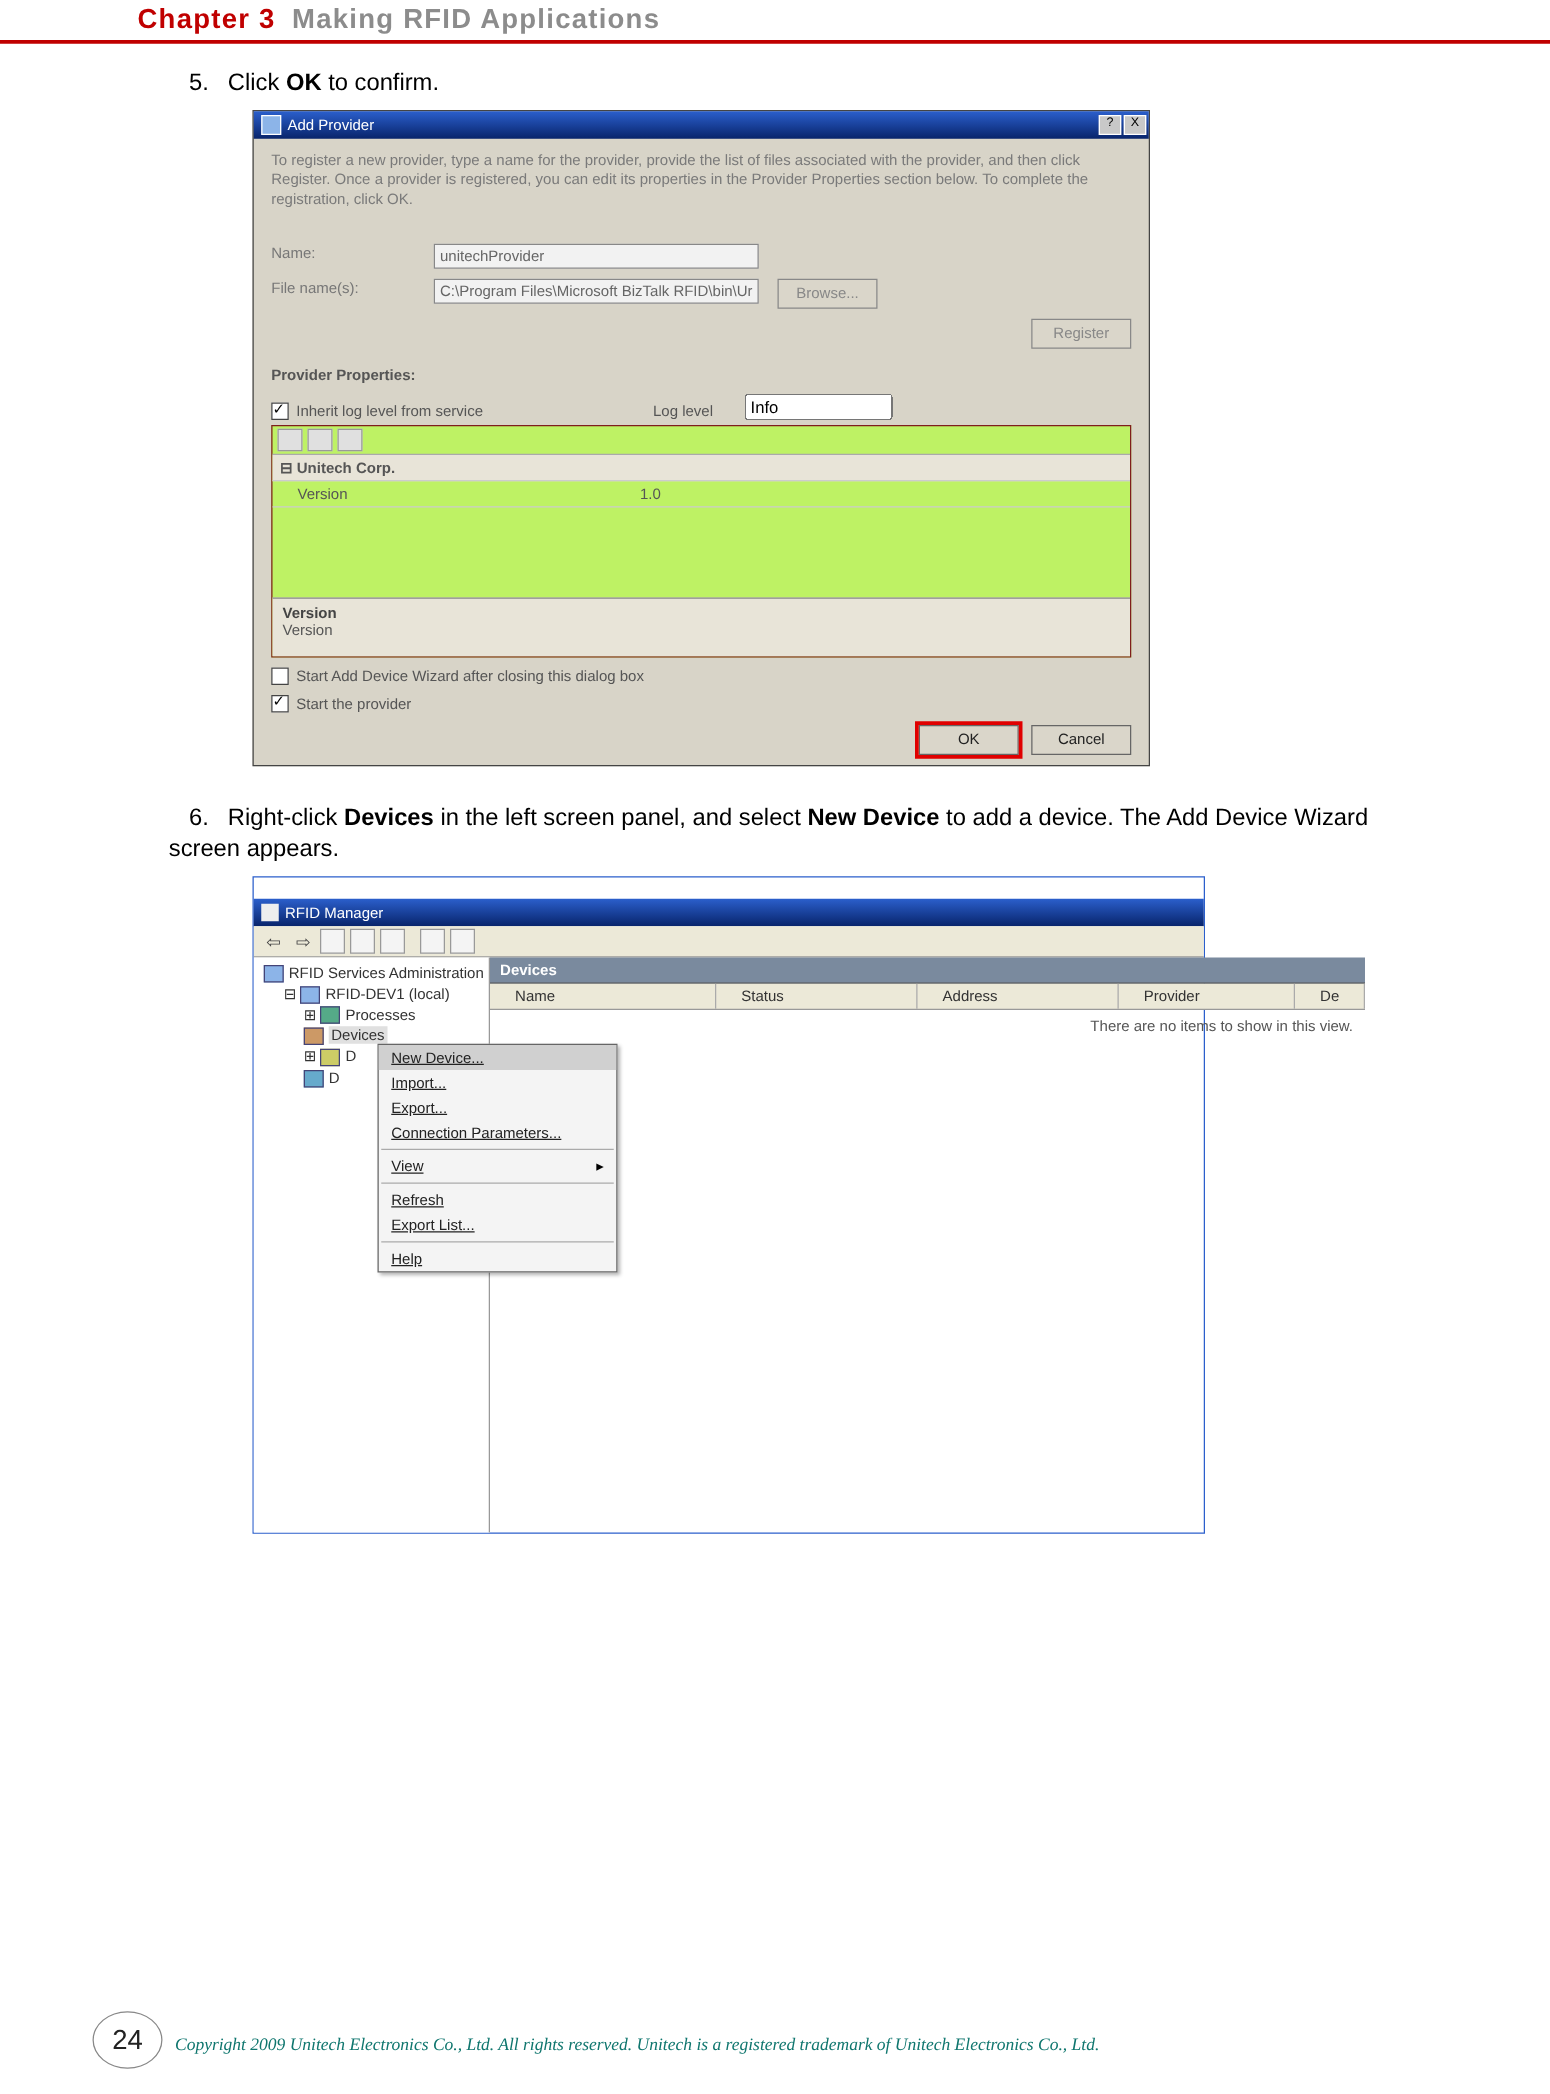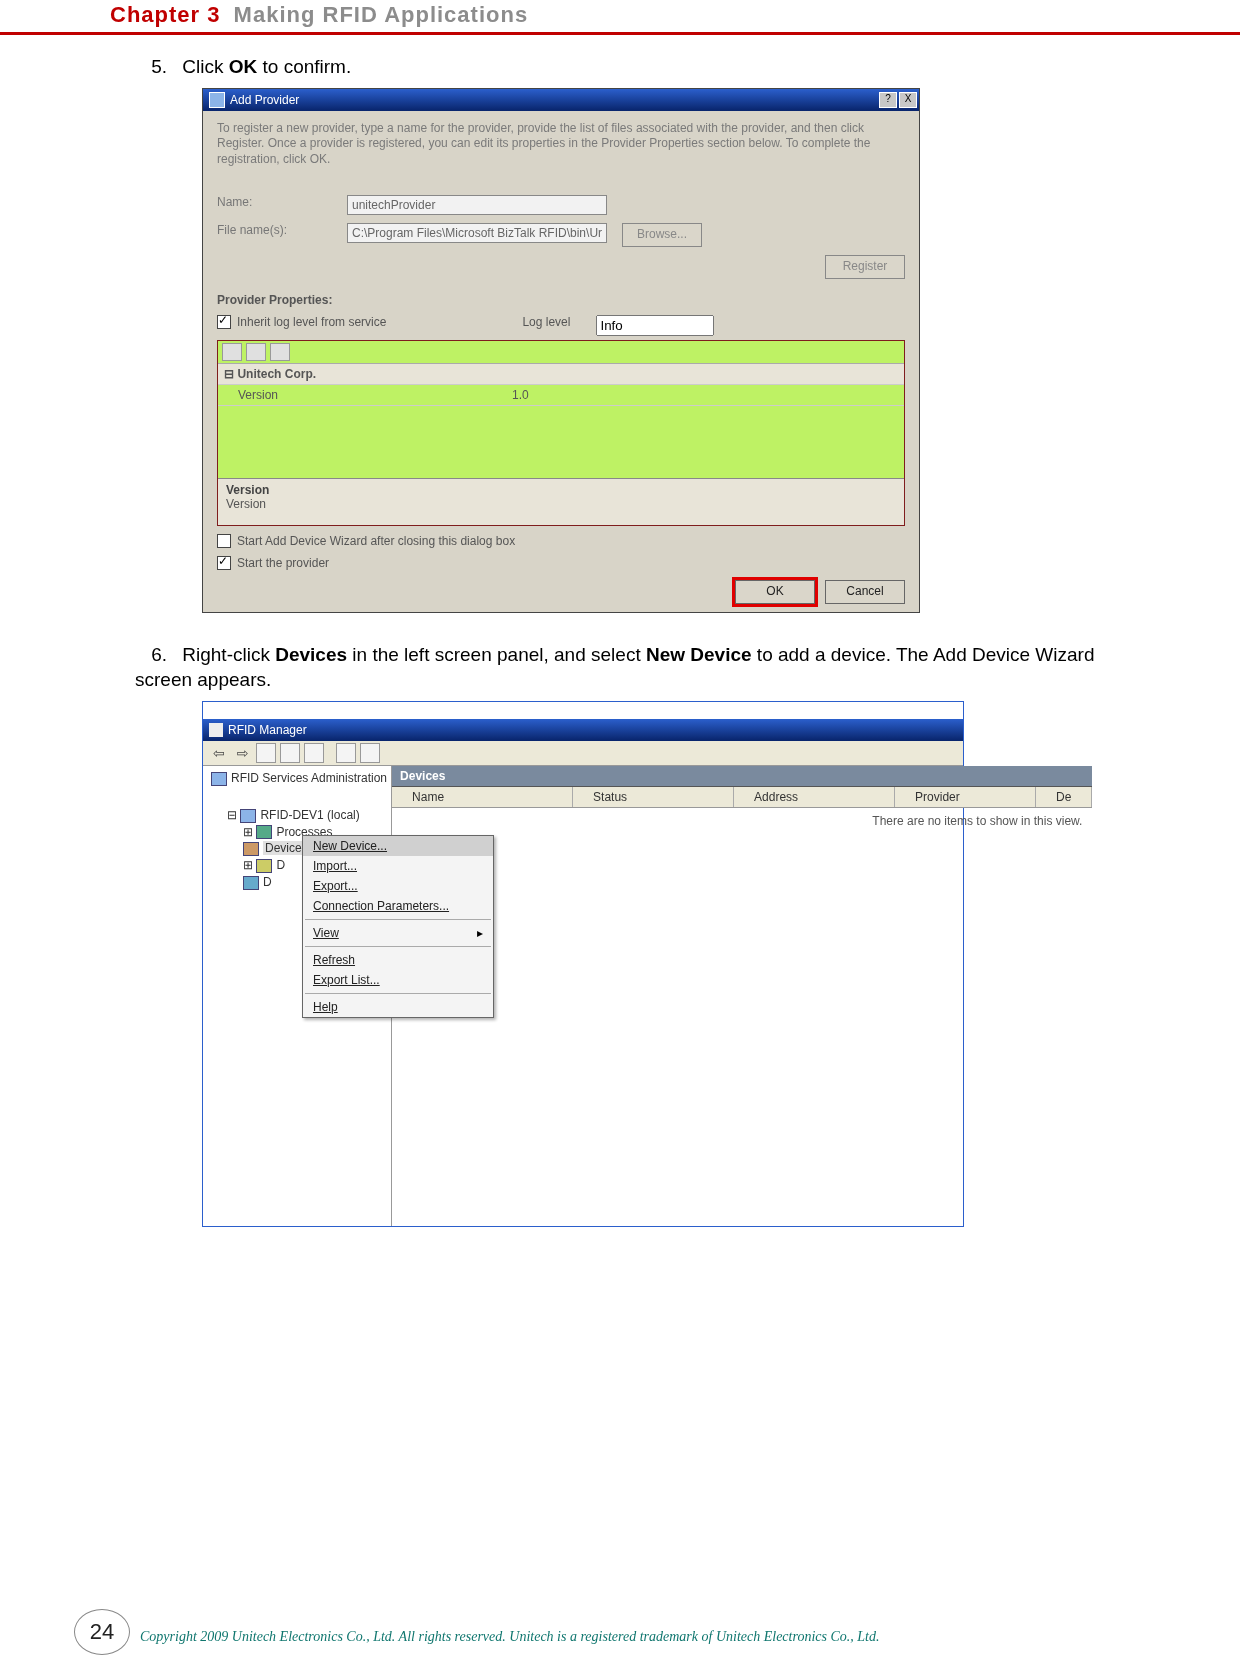--- a/index.html
+++ b/index.html
@@ -100,21 +100,21 @@
   .toolbar-sm .tb-btn { width:18px; height:16px; border:1px solid #999; background:#e0e0e0; }
   .grid-row { display:flex; height:20px; line-height:20px; border-bottom:1px solid #ccc; }
   .grid-row.header { background:#e8e4d8; font-weight:bold; color:#444; }
   .grid-row .cell1 { width:270px; padding-left:20px; color:#555; }
   .grid-row .cell2 { flex:1; padding-left:4px; color:#555; }
   .grid-blank { height:72px; }
   .desc-panel {
     background:#e8e4d8; border-top:1px solid #888; padding:4px 8px; height:38px;
   }
   .desc-panel .h { font-weight:bold; color:#444; }
-  .chk-row { margin:8px 0 4px 0; display:flex; align-items:flex-start; gap:6px; color:#555;}
+  .chk-row { margin:8px 0 4px 0; display:flex; align-items:flex-end; gap:6px; color:#555;}
   .chk { width:12px; height:12px; border:1px solid #444; background:#fff; display:inline-block; position:relative; }
   .chk.checked::after { content:"✓"; position:absolute; top:-3px; left:0; font-size:12px; color:#000; }
   .dlg-buttons { display:flex; justify-content:flex-end; gap:10px; margin-top:10px; }
   .dlg-buttons .btn {
     width:78px; height:22px; border:1px solid #666; background:#dad6ca;
     text-align:center; line-height:20px; color:#222; font-size:12px;
   }
   .dlg-buttons .btn.ok-hl { outline:3px solid #e00000; }
 
   
@@ -132,21 +132,21 @@
   }
   .win-title .t-icon { width:14px; height:14px; background:#eee; margin-right:5px; }
   .menu-bar { background:#ece9d8; border-bottom:1px solid #999; padding:2px 6px; color:#333; }
   .menu-bar span { margin-right:16px; }
   .tool-bar { background:#ece9d8; border-bottom:1px solid #999; height:24px; display:flex; align-items:center; padding:0 6px; gap:4px; }
   .tool-bar .tbtn { width:18px; height:18px; border:1px solid #999; background:#f4f4f4; }
   .tool-bar .arrow { font-size:14px; color:#444; margin:0 4px; }
   .win-body { display:flex; height:460px; }
   .tree-panel { width:220px; border-right:1px solid #999; padding:4px; background:#fff; }
   .tree-item { padding:1px 0 1px 4px; white-space:nowrap; color:#333; }
-  .tree-item.sub { margin-left:16px;margin-top:20px; }
+  .tree-item.sub { margin-left:16px; }
   .tree-item.sub2 { margin-left:32px; }
   .tree-item .ticon { width:14px; height:12px; background:#8cb4e8; display:inline-block; border:1px solid #447; margin-right:4px; vertical-align:middle; }
   .tree-item .sel { background:#e0e0e0; padding:0 2px; }
   .right-panel { flex:1; display:flex; flex-direction:column; }
   .panel-header {
     background:#7a8a9e; color:#fff; font-weight:bold; padding:3px 8px;
     border-bottom:1px solid #555;
   }
   .col-headers {
     display:flex; background:#ece9d8; border-bottom:1px solid #999; height:20px; line-height:20px;

